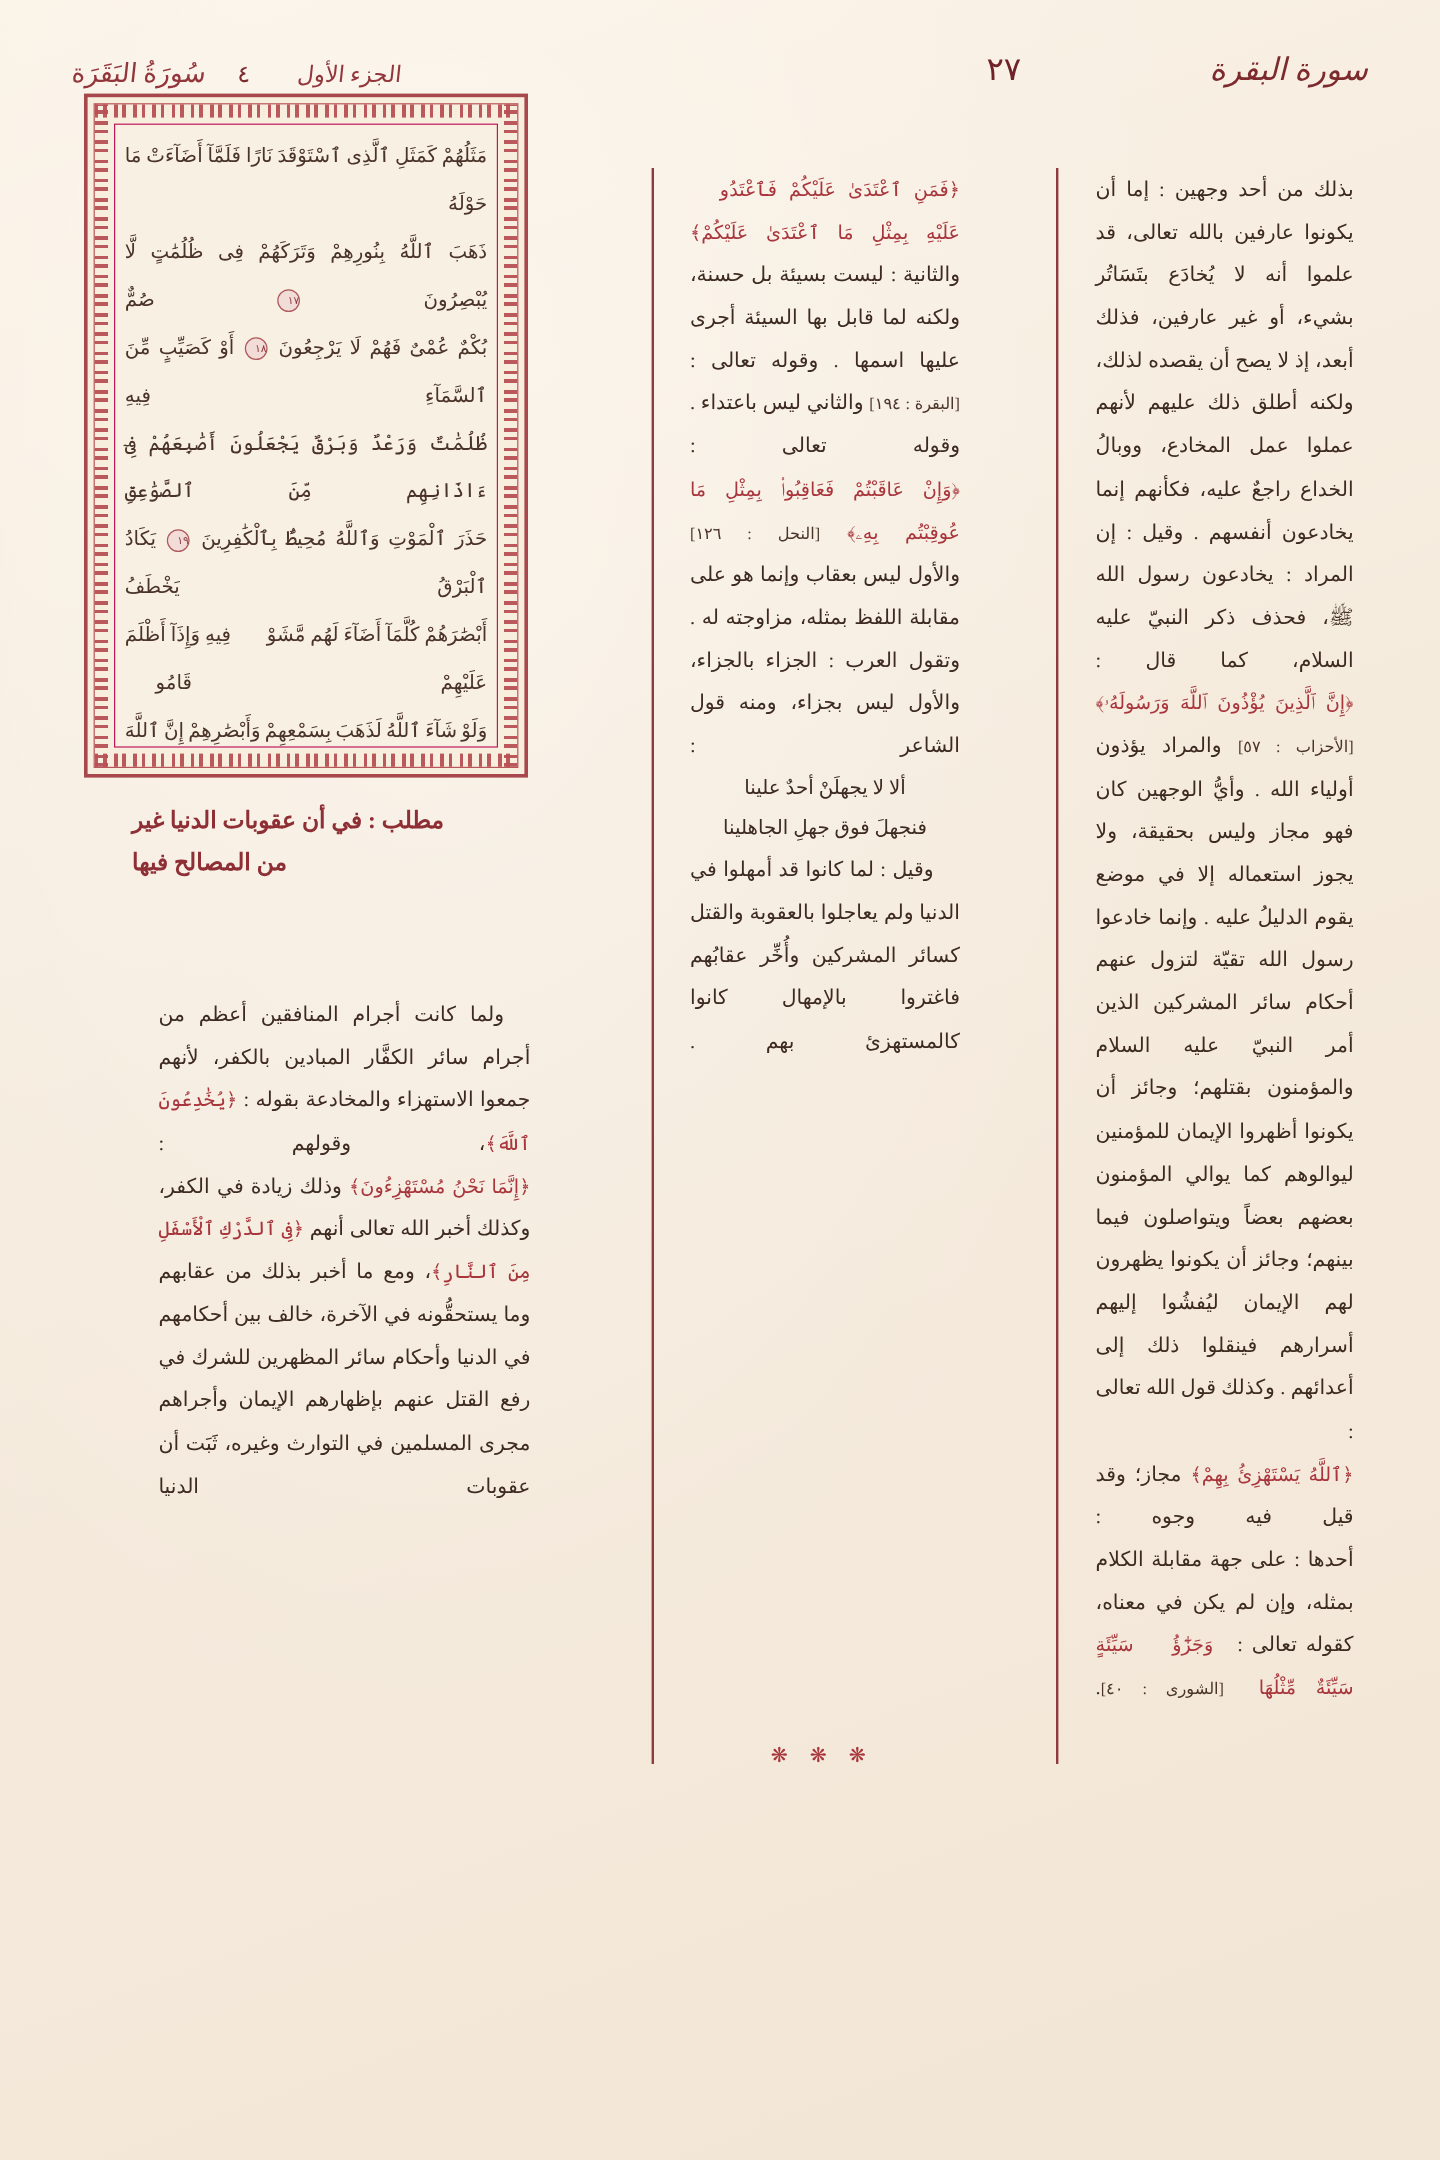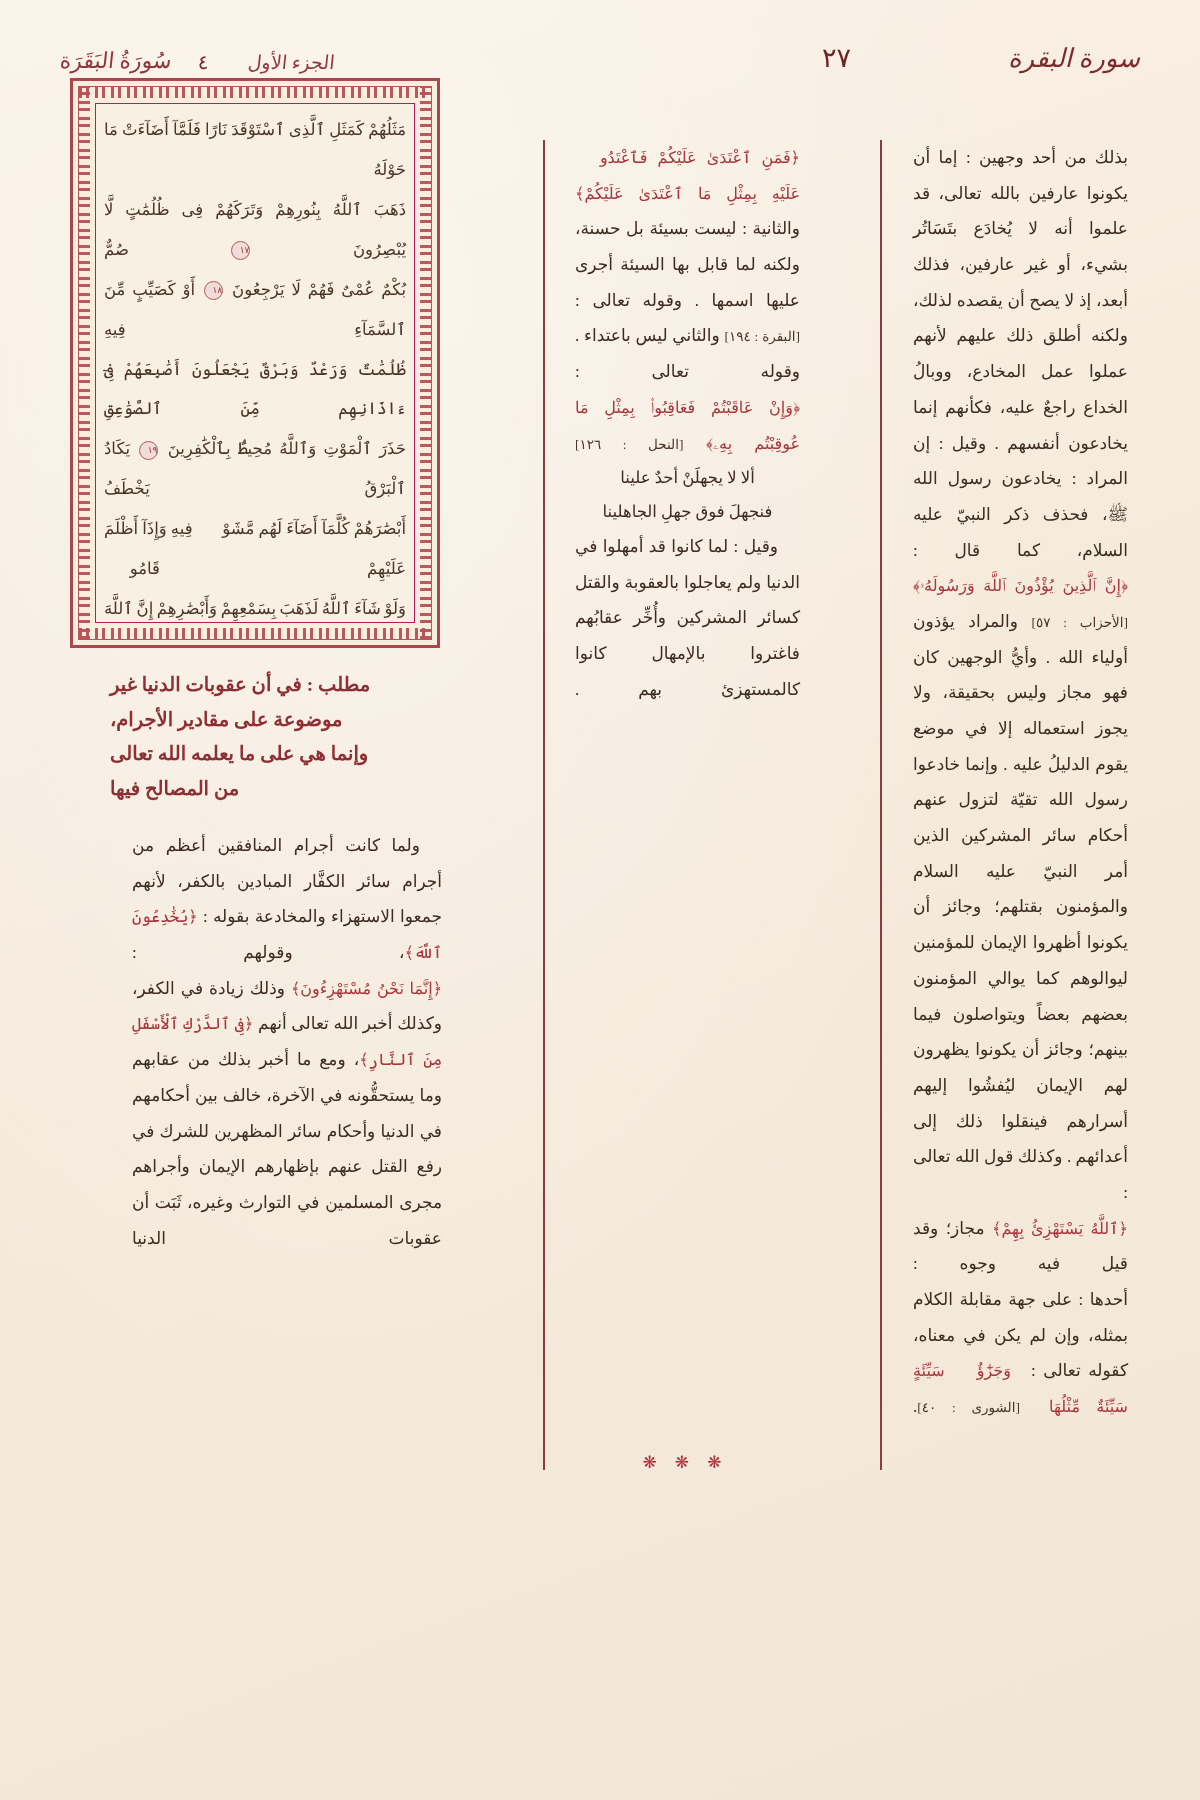--- a/index.html
+++ b/index.html
@@ -269,40 +269,39 @@
           <div>ظُلُمَٰتٌ وَرَعْدٌ وَبَرْقٌ يَجْعَلُونَ أَصَٰبِعَهُمْ فِىٓ ءَاذَانِهِم مِّنَ ٱلصَّوَٰعِقِ</div>
           <div>حَذَرَ ٱلْمَوْتِ وَٱللَّهُ مُحِيطٌۢ بِٱلْكَٰفِرِينَ <span class="ayah-mark">١٩</span> يَكَادُ ٱلْبَرْقُ يَخْطَفُ</div>
           <div>أَبْصَٰرَهُمْ كُلَّمَآ أَضَآءَ لَهُم مَّشَوْا۟ فِيهِ وَإِذَآ أَظْلَمَ عَلَيْهِمْ قَامُوا۟</div>
           <div>وَلَوْ شَآءَ ٱللَّهُ لَذَهَبَ بِسَمْعِهِمْ وَأَبْصَٰرِهِمْ إِنَّ ٱللَّهَ عَلَىٰ كُلِّ</div>
         </div>
     </div>
   </div>
 
   <div class="matlab" id="matlab">
       <div>مطلب : في أن عقوبات الدنيا غير</div>
-      <div>موضوعة على مقادير الأجرام،</div>
-      <div>وإنما هي على ما يعلمه الله تعالى</div>
       <div>من المصالح فيها</div>
     </div>
 
   <div class="divider div-1"></div>
   <div class="divider div-2"></div>
 
   <div class="col col-right" id="col-right">
       <p>بذلك من أحد وجهين : إما أن يكونوا عارفين بالله تعالى، قد علموا أنه لا يُخادَع بتَسَاتُر بشيء، أو غير عارفين، فذلك أبعد، إذ لا يصح أن يقصده لذلك، ولكنه أطلق ذلك عليهم لأنهم عملوا عمل المخادع، ووبالُ الخداع راجعٌ عليه، فكأنهم إنما يخادعون أنفسهم . وقيل : إن المراد : يخادعون رسول الله ﷺ، فحذف ذكر النبيّ عليه السلام، كما قال :</p>
       <p><span class="q">﴿إِنَّ ٱلَّذِينَ يُؤْذُونَ ٱللَّهَ وَرَسُولَهُۥ﴾</span> <span class="ref">[الأحزاب : ٥٧]</span> والمراد يؤذون أولياء الله . وأيُّ الوجهين كان فهو مجاز وليس بحقيقة، ولا يجوز استعماله إلا في موضع يقوم الدليلُ عليه . وإنما خادعوا رسول الله تقيّة لتزول عنهم أحكام سائر المشركين الذين أمر النبيّ عليه السلام والمؤمنون بقتلهم؛ وجائز أن يكونوا أظهروا الإيمان للمؤمنين ليوالوهم كما يوالي المؤمنون بعضهم بعضاً ويتواصلون فيما بينهم؛ وجائز أن يكونوا يظهرون لهم الإيمان ليُفشُوا إليهم أسرارهم فينقلوا ذلك إلى أعدائهم . وكذلك قول الله تعالى :</p>
       <p><span class="q">﴿ٱللَّهُ يَسْتَهْزِئُ بِهِمْ﴾</span> مجاز؛ وقد قيل فيه وجوه :</p>
       <p>أحدها : على جهة مقابلة الكلام بمثله، وإن لم يكن في معناه، كقوله تعالى : <span class="q">﴿وَجَزَٰٓؤُا۟ سَيِّئَةٍ سَيِّئَةٌ مِّثْلُهَا﴾</span> <span class="ref">[الشورى : ٤٠]</span>.</p>
     </div>
 
   <div class="col col-mid" id="col-mid">
       <p><span class="q">﴿فَمَنِ ٱعْتَدَىٰ عَلَيْكُمْ فَٱعْتَدُوا۟ عَلَيْهِ بِمِثْلِ مَا ٱعْتَدَىٰ عَلَيْكُمْ﴾</span></p>
       <p>والثانية : ليست بسيئة بل حسنة، ولكنه لما قابل بها السيئة أجرى عليها اسمها . وقوله تعالى :</p>
       <p><span class="ref">[البقرة : ١٩٤]</span> والثاني ليس باعتداء . وقوله تعالى :</p>
       <p><span class="q">﴿وَإِنْ عَاقَبْتُمْ فَعَاقِبُوا۟ بِمِثْلِ مَا عُوقِبْتُم بِهِۦ﴾</span> <span class="ref">[النحل : ١٢٦]</span></p>
+      <p>والأول ليس بعقاب وإنما هو على مقابلة اللفظ بمثله، مزاوجته له . وتقول العرب : الجزاء بالجزاء، والأول ليس بجزاء، ومنه قول الشاعر :</p>
       <p class="poem">ألا لا يجهلَنْ أحدٌ علينا</p>
       <p class="poem">فنجهلَ فوق جهلِ الجاهلينا</p>
       <p class="indent">وقيل : لما كانوا قد أمهلوا في الدنيا ولم يعاجلوا بالعقوبة والقتل كسائر المشركين وأُخِّر عقابُهم فاغتروا بالإمهال كانوا كالمستهزئ بهم .</p>
     </div>
 
   <div class="col col-left" id="col-left">
       <p class="indent">ولما كانت أجرام المنافقين أعظم من أجرام سائر الكفَّار المبادين بالكفر، لأنهم جمعوا الاستهزاء والمخادعة بقوله : <span class="q">﴿يُخَٰدِعُونَ ٱللَّهَ﴾</span>، وقولهم :</p>
       <p><span class="q">﴿إِنَّمَا نَحْنُ مُسْتَهْزِءُونَ﴾</span> وذلك زيادة في الكفر، وكذلك أخبر الله تعالى أنهم <span class="q">﴿فِى ٱلدَّرْكِ ٱلْأَسْفَلِ مِنَ ٱلنَّارِ﴾</span>، ومع ما أخبر بذلك من عقابهم وما يستحقُّونه في الآخرة، خالف بين أحكامهم في الدنيا وأحكام سائر المظهرين للشرك في رفع القتل عنهم بإظهارهم الإيمان وأجراهم مجرى المسلمين في التوارث وغيره، ثَبَت أن عقوبات الدنيا</p>
     </div>
 

